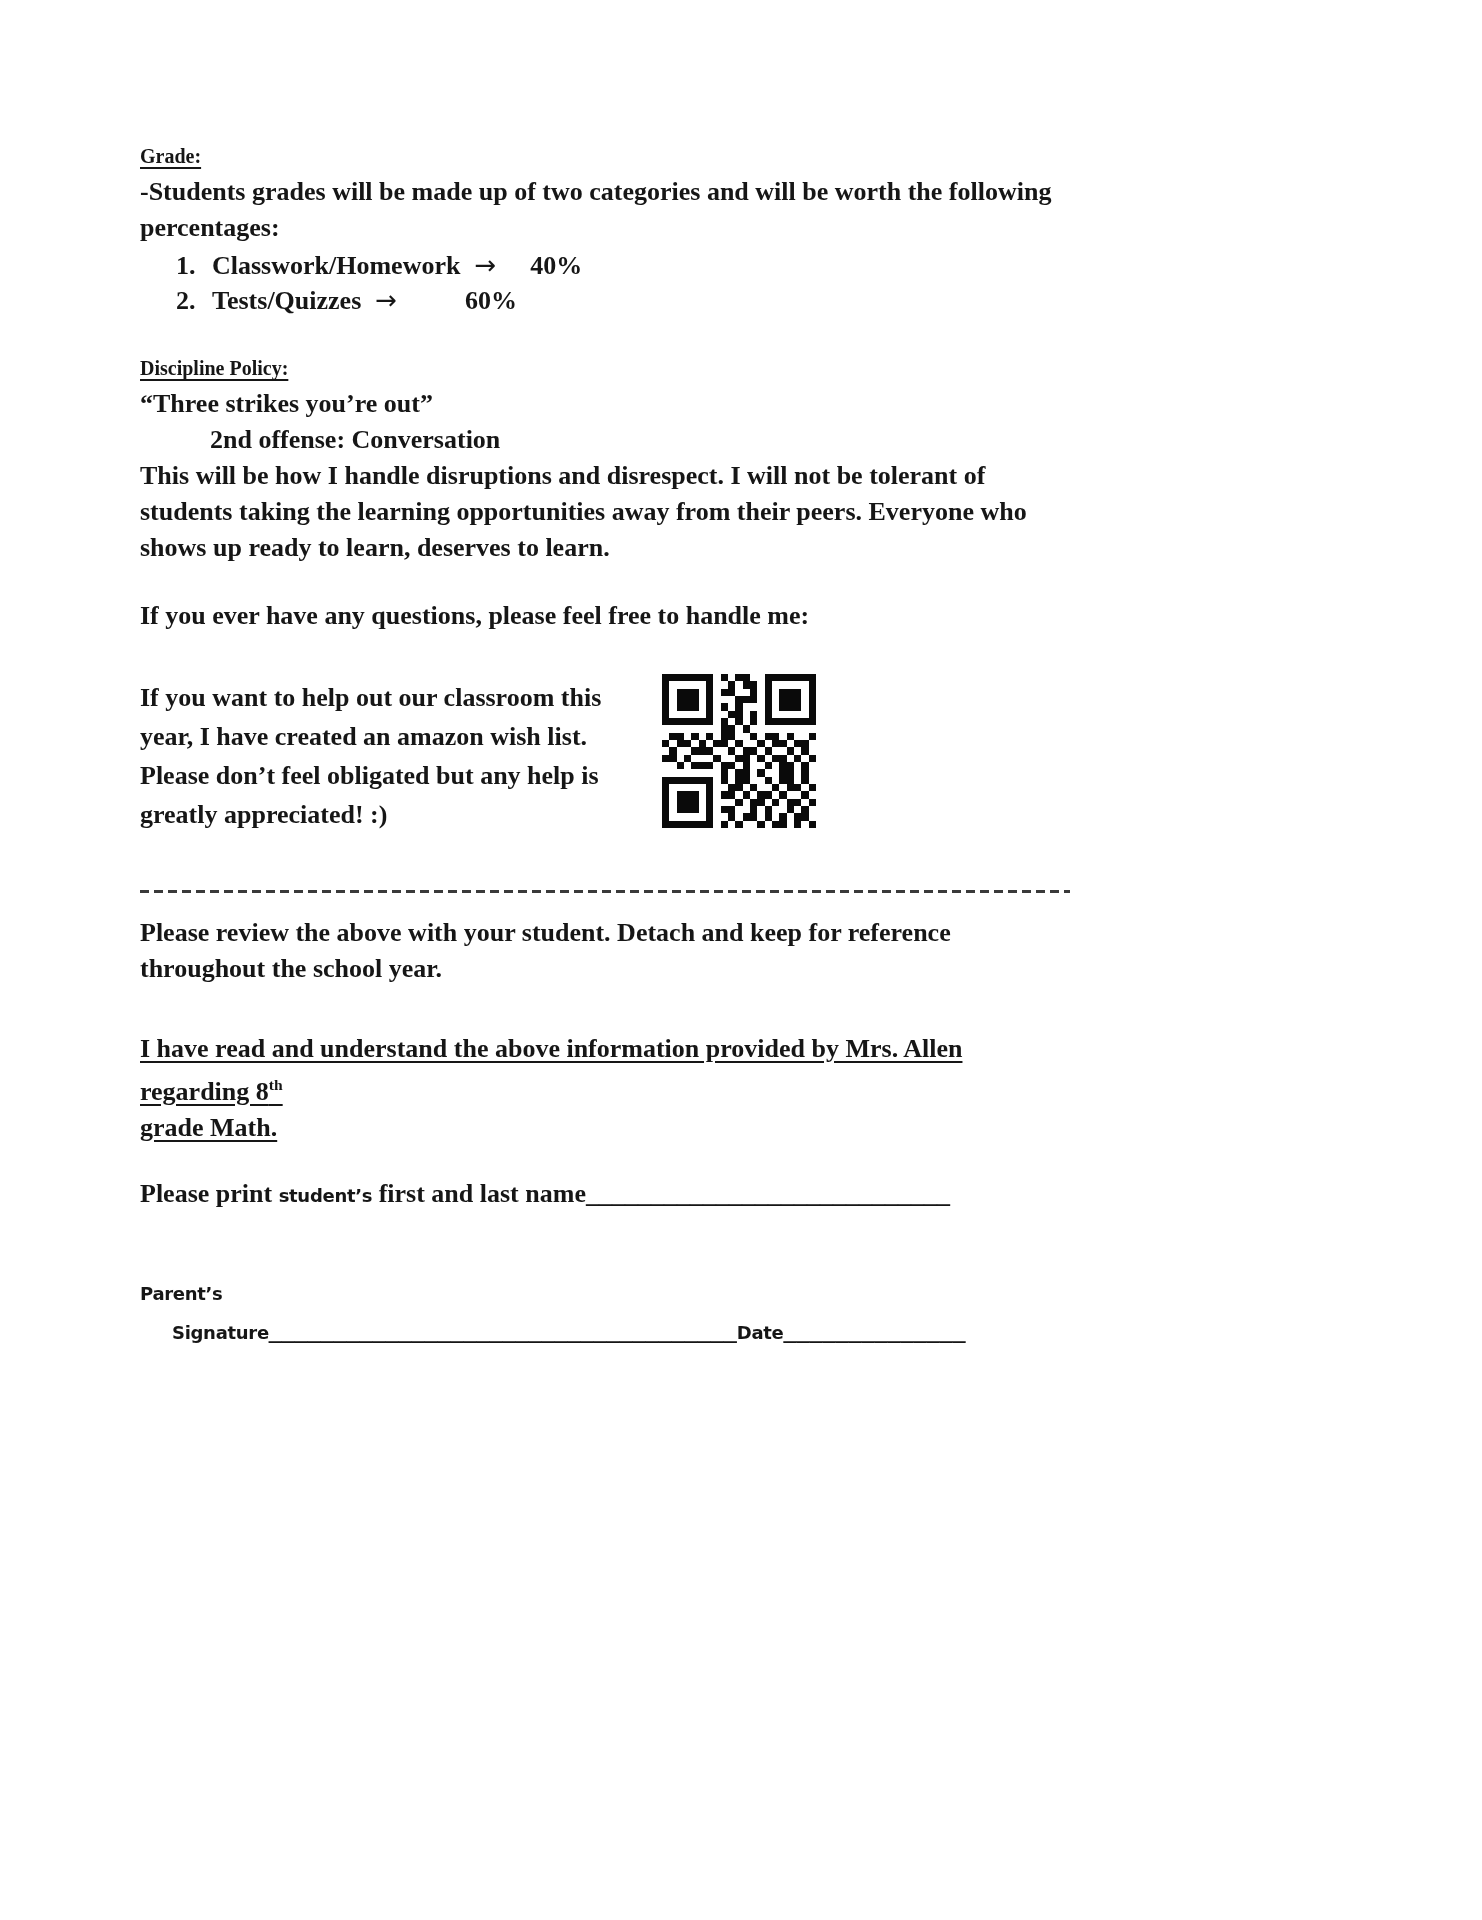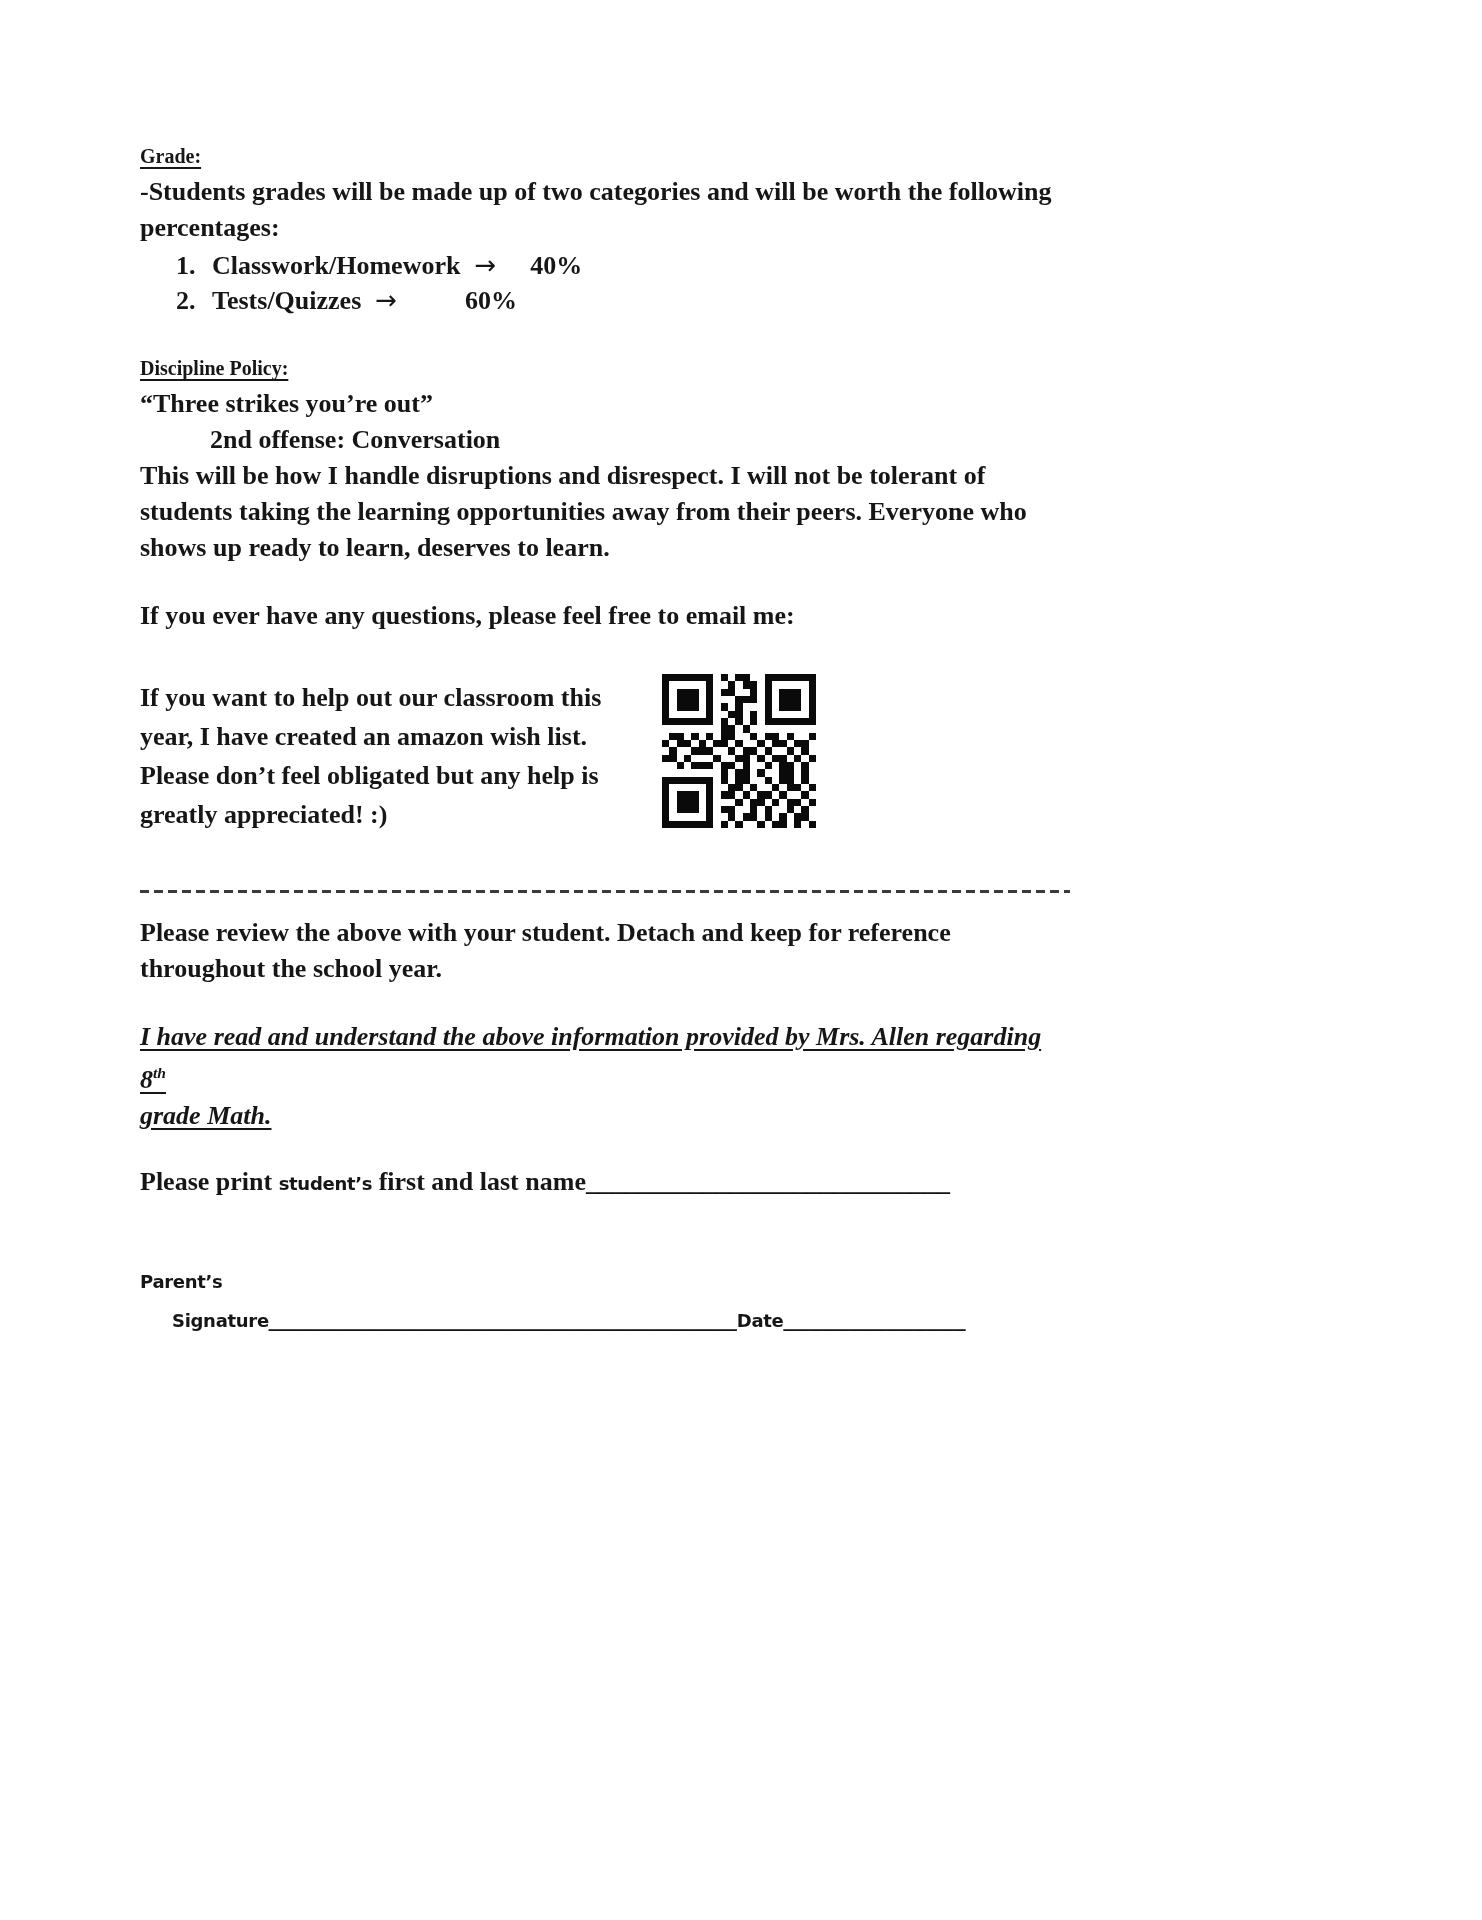--- a/index.html
+++ b/index.html
@@ -67,22 +67,21 @@
   }
   .qr .m { background: #0a0a0a; }
   .tear-line {
     margin-top: 56px;
     height: 3px;
     width: 100%;
     background: repeating-linear-gradient(90deg, #3a3a3a 0 9px, transparent 9px 14px);
   }
   .review { margin-top: 22px; }
   .ack {
-    margin-top: 32px;
-    font-style: italic;
+    margin-top: 44px;
     text-decoration: underline;
     text-underline-offset: 4px;
   }
   .ack sup { font-size: 0.6em; }
   .print-line {
     margin-top: 30px;
     white-space: nowrap;
     overflow: hidden;
   }
   .sans-bold {
@@ -120,21 +119,21 @@
   </section>
 
   <section class="section-gap">
     <h2 class="heading">Discipline Policy:</h2>
     <p>“Three strikes you’re out”</p>
     <p class="offense">2nd offense: Conversation</p>
     <p>This will be how I handle disruptions and disrespect. I will not be tolerant of students taking the learning opportunities away from their peers. Everyone who shows up ready to learn, deserves to learn.</p>
   </section>
 
   <section class="section-gap">
-    <p>If you ever have any questions, please feel free to email me:</p>
+    <p>If you ever have any questions, please feel free to handle me:</p>
   </section>
 
   <div class="wishlist-row">
     <p class="wishlist-text">If you want to help out our classroom this year, I have created an amazon wish list. Please don’t feel obligated but any help is greatly appreciated! :)</p>
     <div class="qr">
         <div class="m"></div>
         <div class="m"></div>
         <div class="m"></div>
         <div class="m"></div>
         <div class="m"></div>

